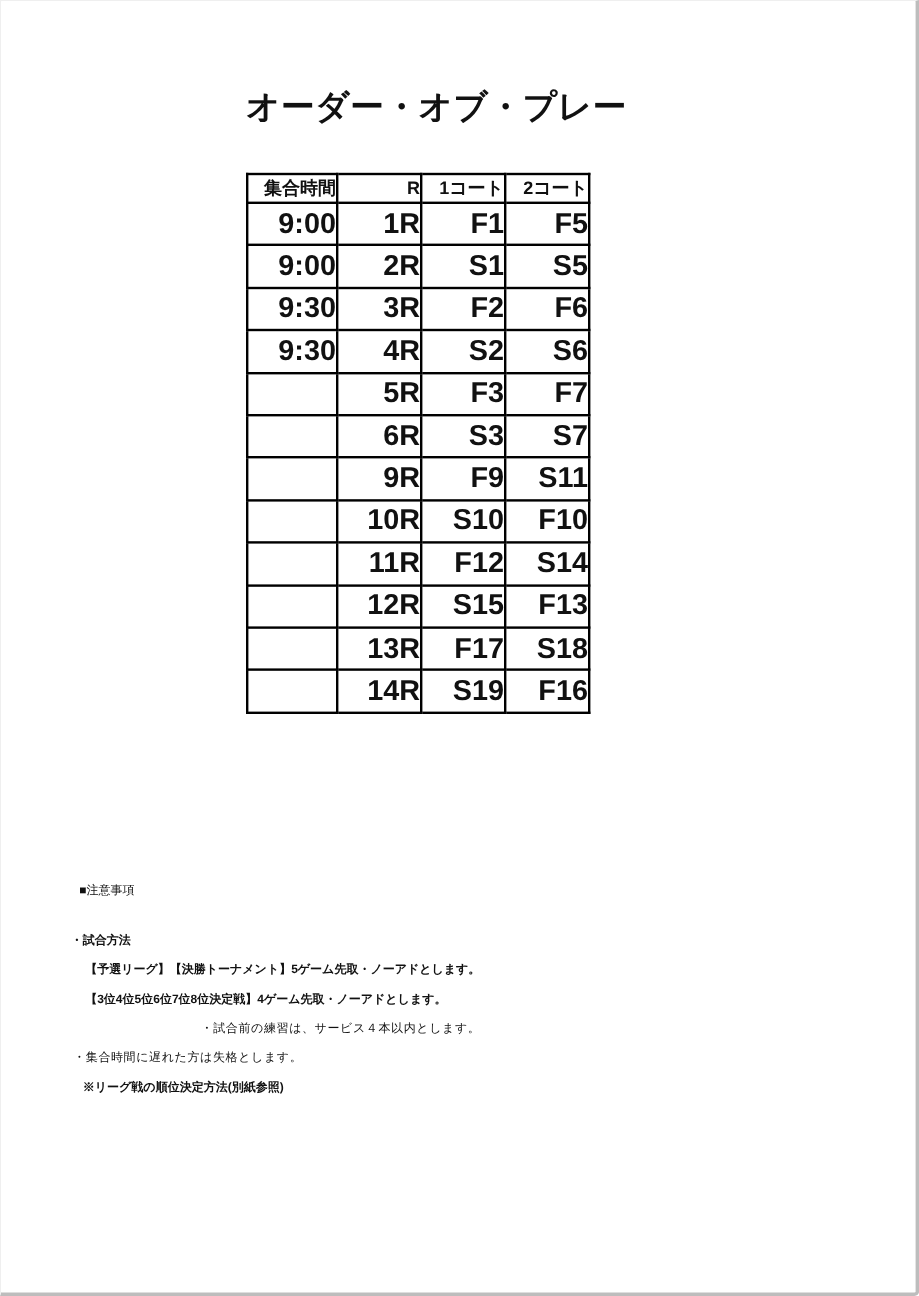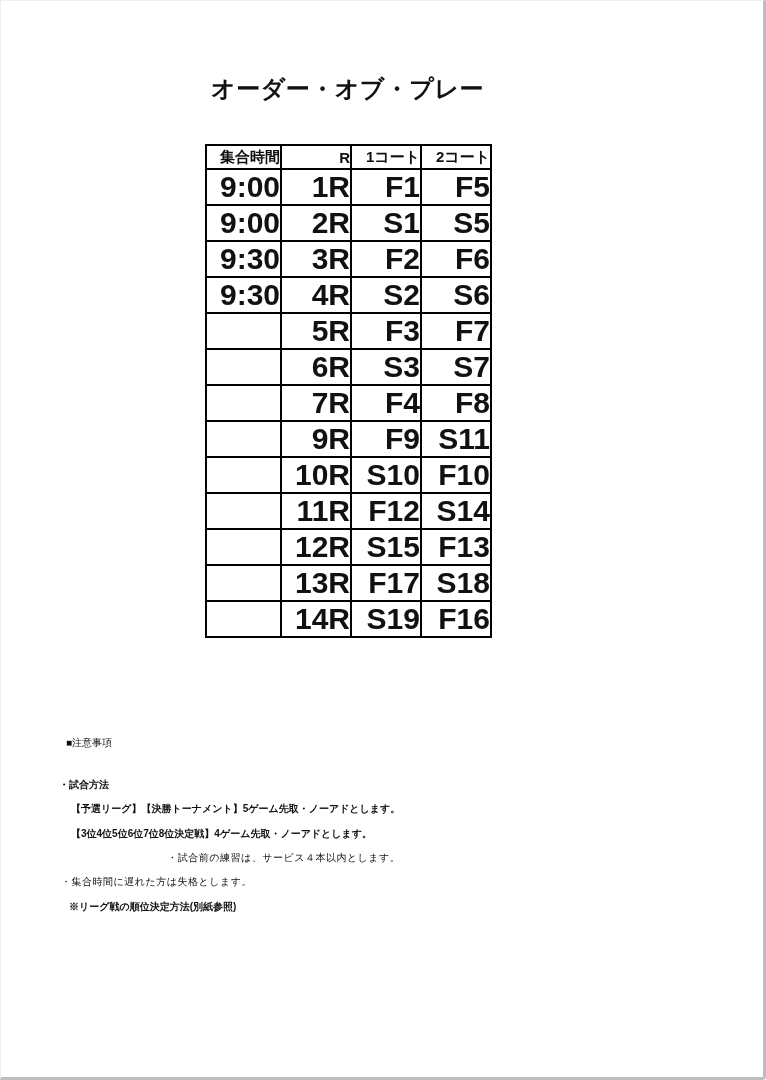--- a/index.html
+++ b/index.html
@@ -23,21 +23,21 @@
     overflow: hidden;
   }
   .sheet {
     position: absolute;
     left: 204px;
     top: 74px;
     width: 285px;
   }
   .title {
     text-align: center;
-    font-size: 24px;
+    font-size: 28px;
     line-height: 28px;
     font-weight: bold;
     letter-spacing: 0.5px;
     white-space: nowrap;
   }
   table.order {
     border-collapse: collapse;
     table-layout: fixed;
     width: 285px;
     margin-top: 41px;
@@ -50,21 +50,21 @@
     padding: 0;
     overflow: hidden;
   }
   table.order thead th {
     height: 22px;
     font-size: 15px;
     font-weight: bold;
   }
   table.order tbody td {
     height: 33.4px;
-    font-size: 30px;
+    font-size: 24px;
     font-weight: bold;
   }
   col.c1 { width: 75px; }
   col.c2 { width: 70px; }
   col.c3 { width: 70px; }
   col.c4 { width: 70px; }
   .notes {
     position: absolute;
     left: 58px;
     top: 730px;
@@ -138,26 +138,20 @@
             <td>F7</td>
           </tr>
           <tr>
             <td></td>
             <td>6R</td>
             <td>S3</td>
             <td>S7</td>
           </tr>
           <tr>
             <td></td>
-            <td>7R</td>
-            <td>F4</td>
-            <td>F8</td>
-          </tr>
-          <tr>
-            <td></td>
             <td>9R</td>
             <td>F9</td>
             <td>S11</td>
           </tr>
           <tr>
             <td></td>
             <td>10R</td>
             <td>S10</td>
             <td>F10</td>
           </tr>

